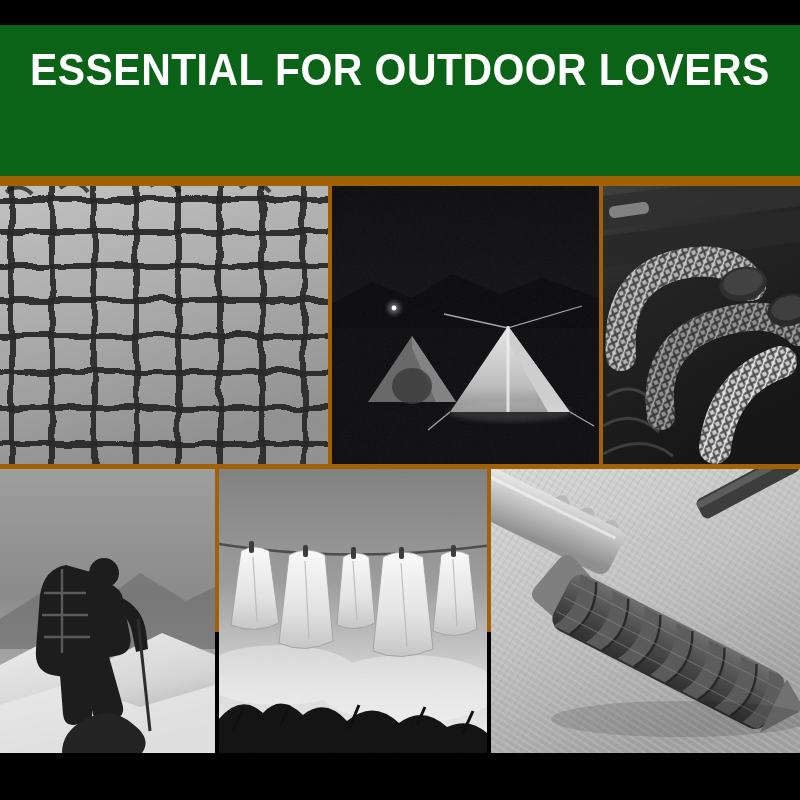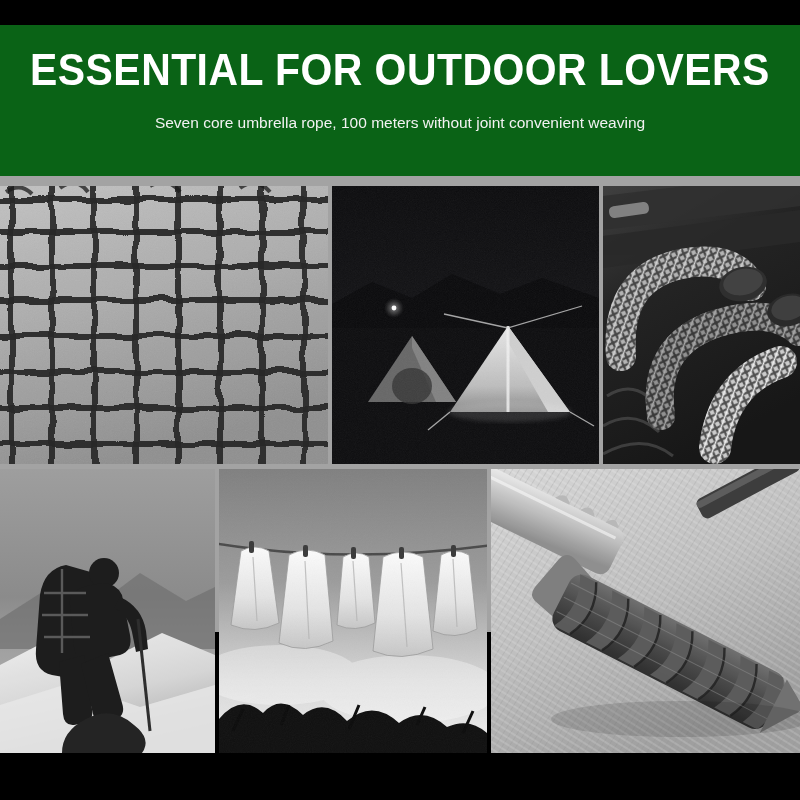--- a/index.html
+++ b/index.html
@@ -10,21 +10,21 @@
   body {
     width: 800px;
     height: 800px;
     overflow: hidden;
     font-family: "Liberation Sans", sans-serif;
   }
   .page {
     position: relative;
     width: 800px;
     height: 632px;
-    background: #a3a3a3;
+    background: #a16207;
   }
 
   
   .top-black {
     position: absolute;
     left: 0; top: 0;
     width: 800px; height: 25px;
     background: #000000;
   }
   .banner {
@@ -88,21 +88,20 @@
 </style>
 </head>
 <body>
 
 <div class="page">
 
   <div class="top-black"></div>
 
   <div class="banner">
     <div class="banner-title">ESSENTIAL FOR OUTDOOR LOVERS</div>
-    <div class="banner-subtitle">Seven core umbrella rope, 100 meters without joint convenient weaving</div>
   </div>
 
   <div class="gallery">
 
     <div class="panel p-netting">
       <svg viewBox="0 0 328 278" preserveAspectRatio="none">
         <defs>
           <linearGradient id="netbg" x1="0" y1="0" x2="0.3" y2="1">
             <stop offset="0%" stop-color="#cfcfcf"></stop>
             <stop offset="45%" stop-color="#b9b9b9"></stop>

